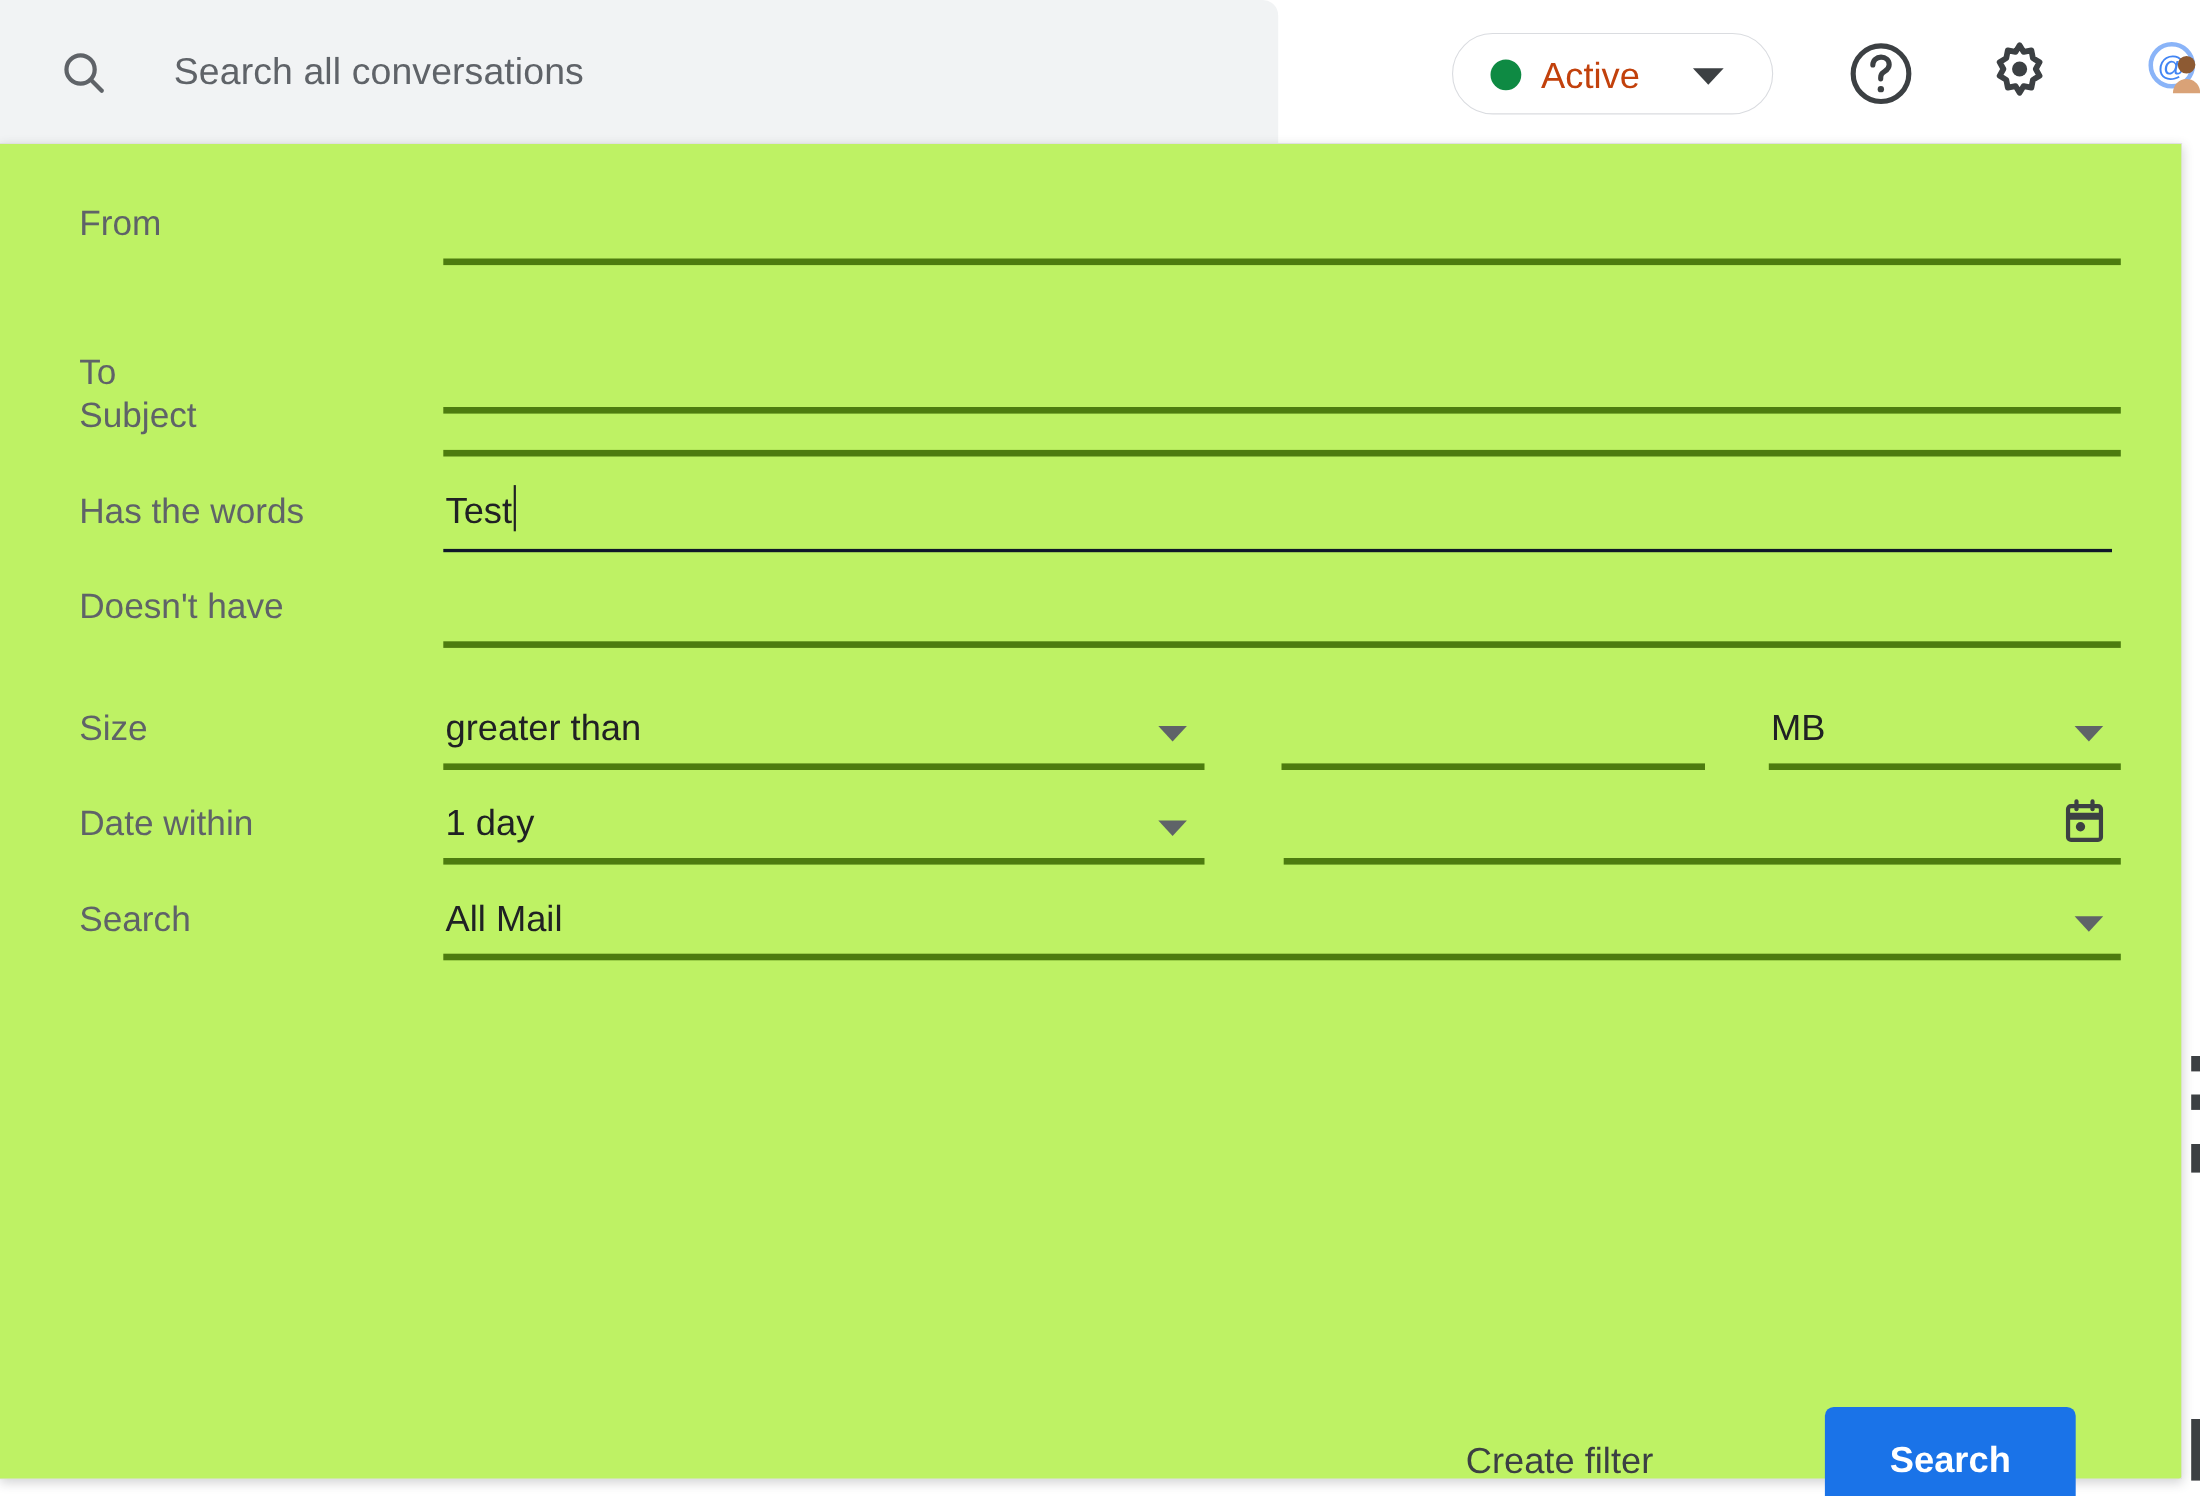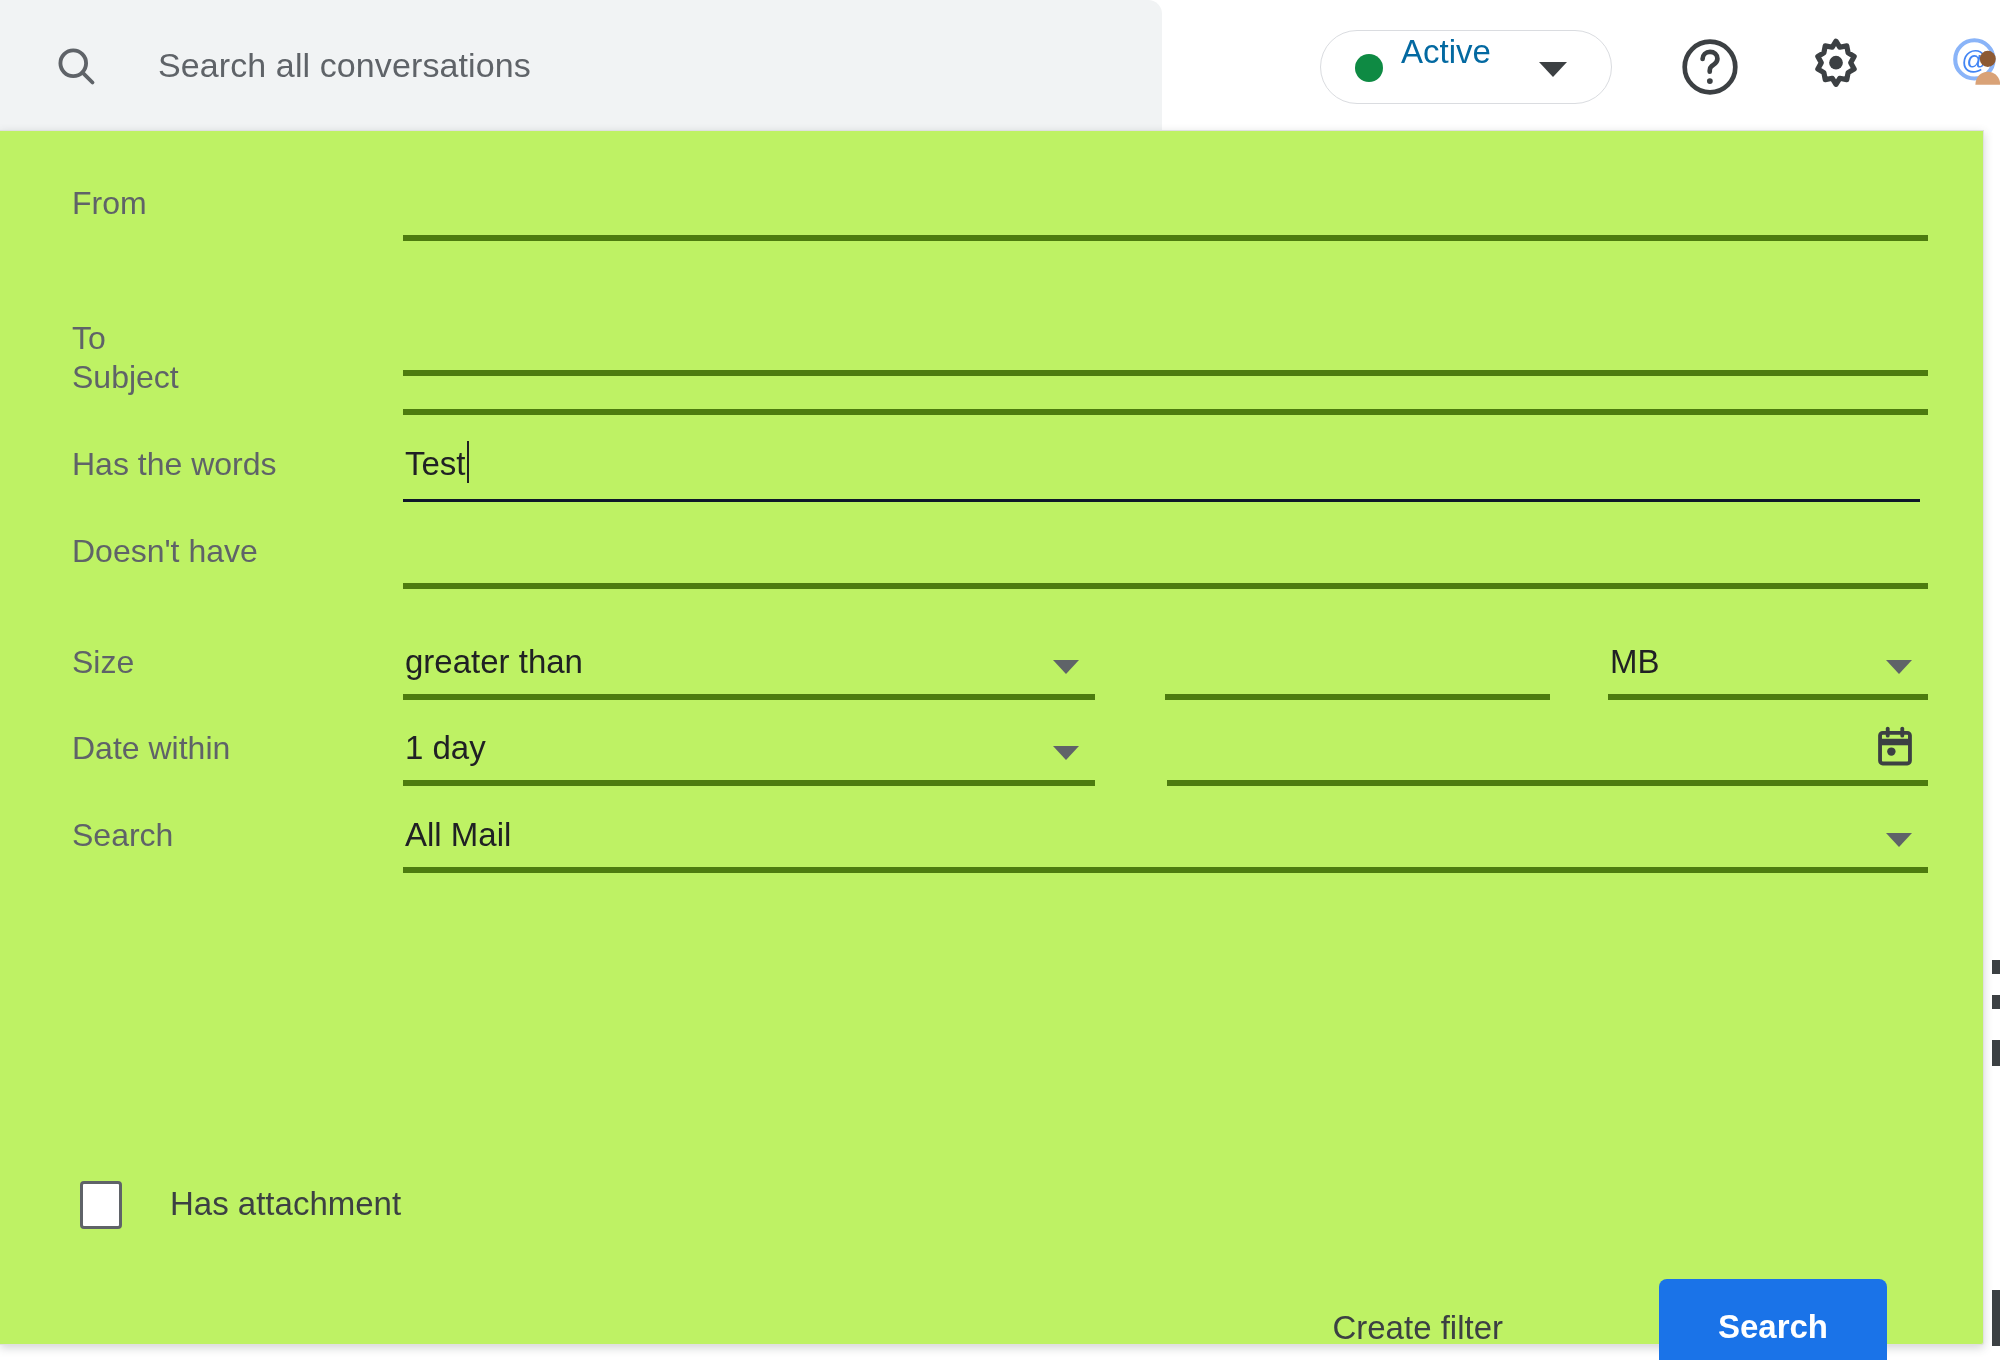--- a/index.html
+++ b/index.html
@@ -68,23 +68,23 @@
   }
   .status-dot {
     position: absolute;
     left: 34px; top: 23px;
     width: 28px; height: 28px;
     border-radius: 50%;
     background: #0e8a43;
   }
   .status-label {
     position: absolute;
-    left: 80px; top: 0;
-    font-size: 33px;
-    color: #0369a1;
+    left: 80px; top: 17px;
+    font-size: 33px;
+    color: #c2410c;
     line-height: 42px;
     white-space: nowrap;
   }
   .status-caret {
     position: absolute;
     left: 218px; top: 31px;
     width: 0; height: 0;
     border-left: 14px solid transparent;
     border-right: 14px solid transparent;
     border-top: 15px solid #3c4043;
@@ -379,22 +379,18 @@
     </div>
 
     <div class="row" style="top:654px;">
       <span class="lbl">Search</span>
       <div class="field" style="left:403px; top:14px; width:1525px;">
         <span class="field-text">All Mail</span>
         <span class="dd-caret"></span>
       </div>
     </div>
 
-    <div class="checkbox-row">
-      <span class="checkbox"></span>
-      <span class="checkbox-label">Has attachment</span>
-    </div>
 
     <span class="create-filter">Create filter</span>
     <button class="search-btn">Search</button>
   </div>
 
 </div>
 
 </body></html>

